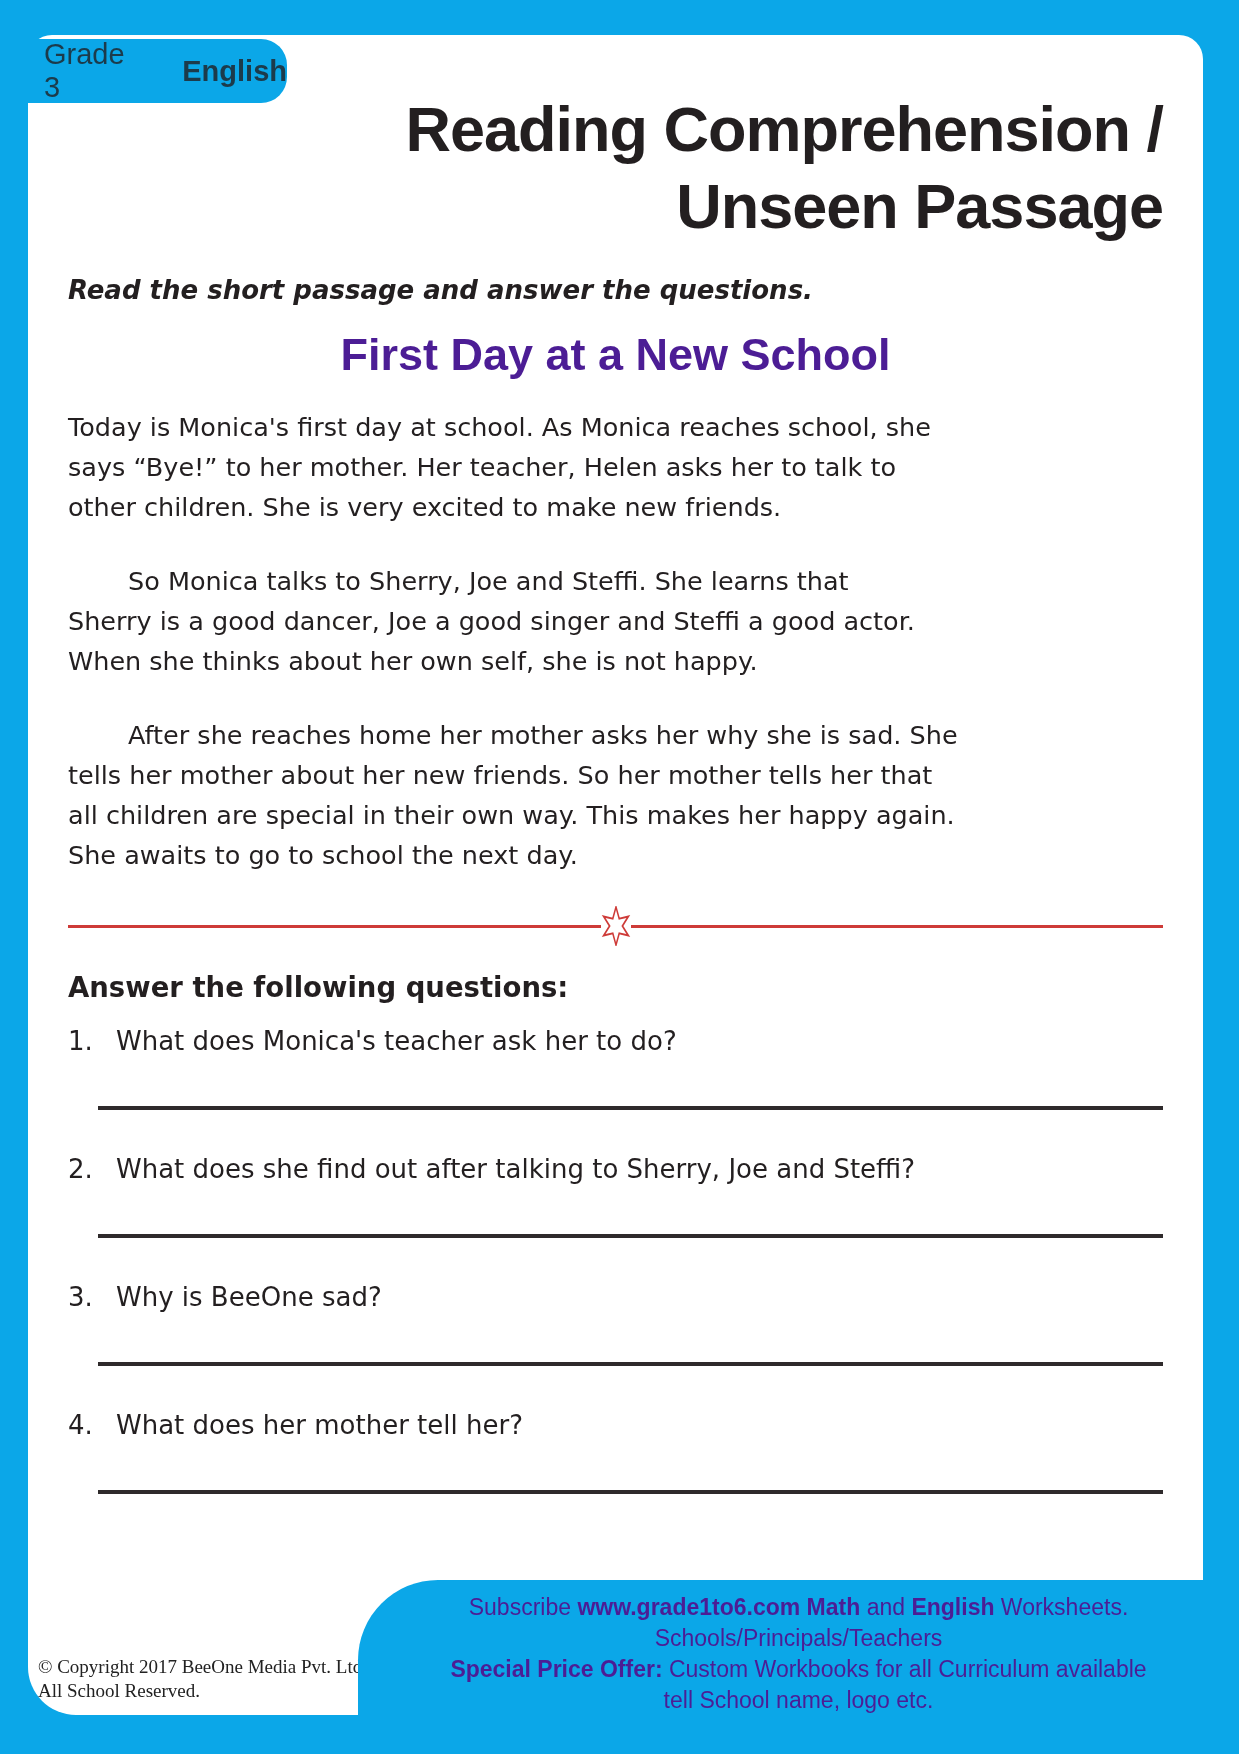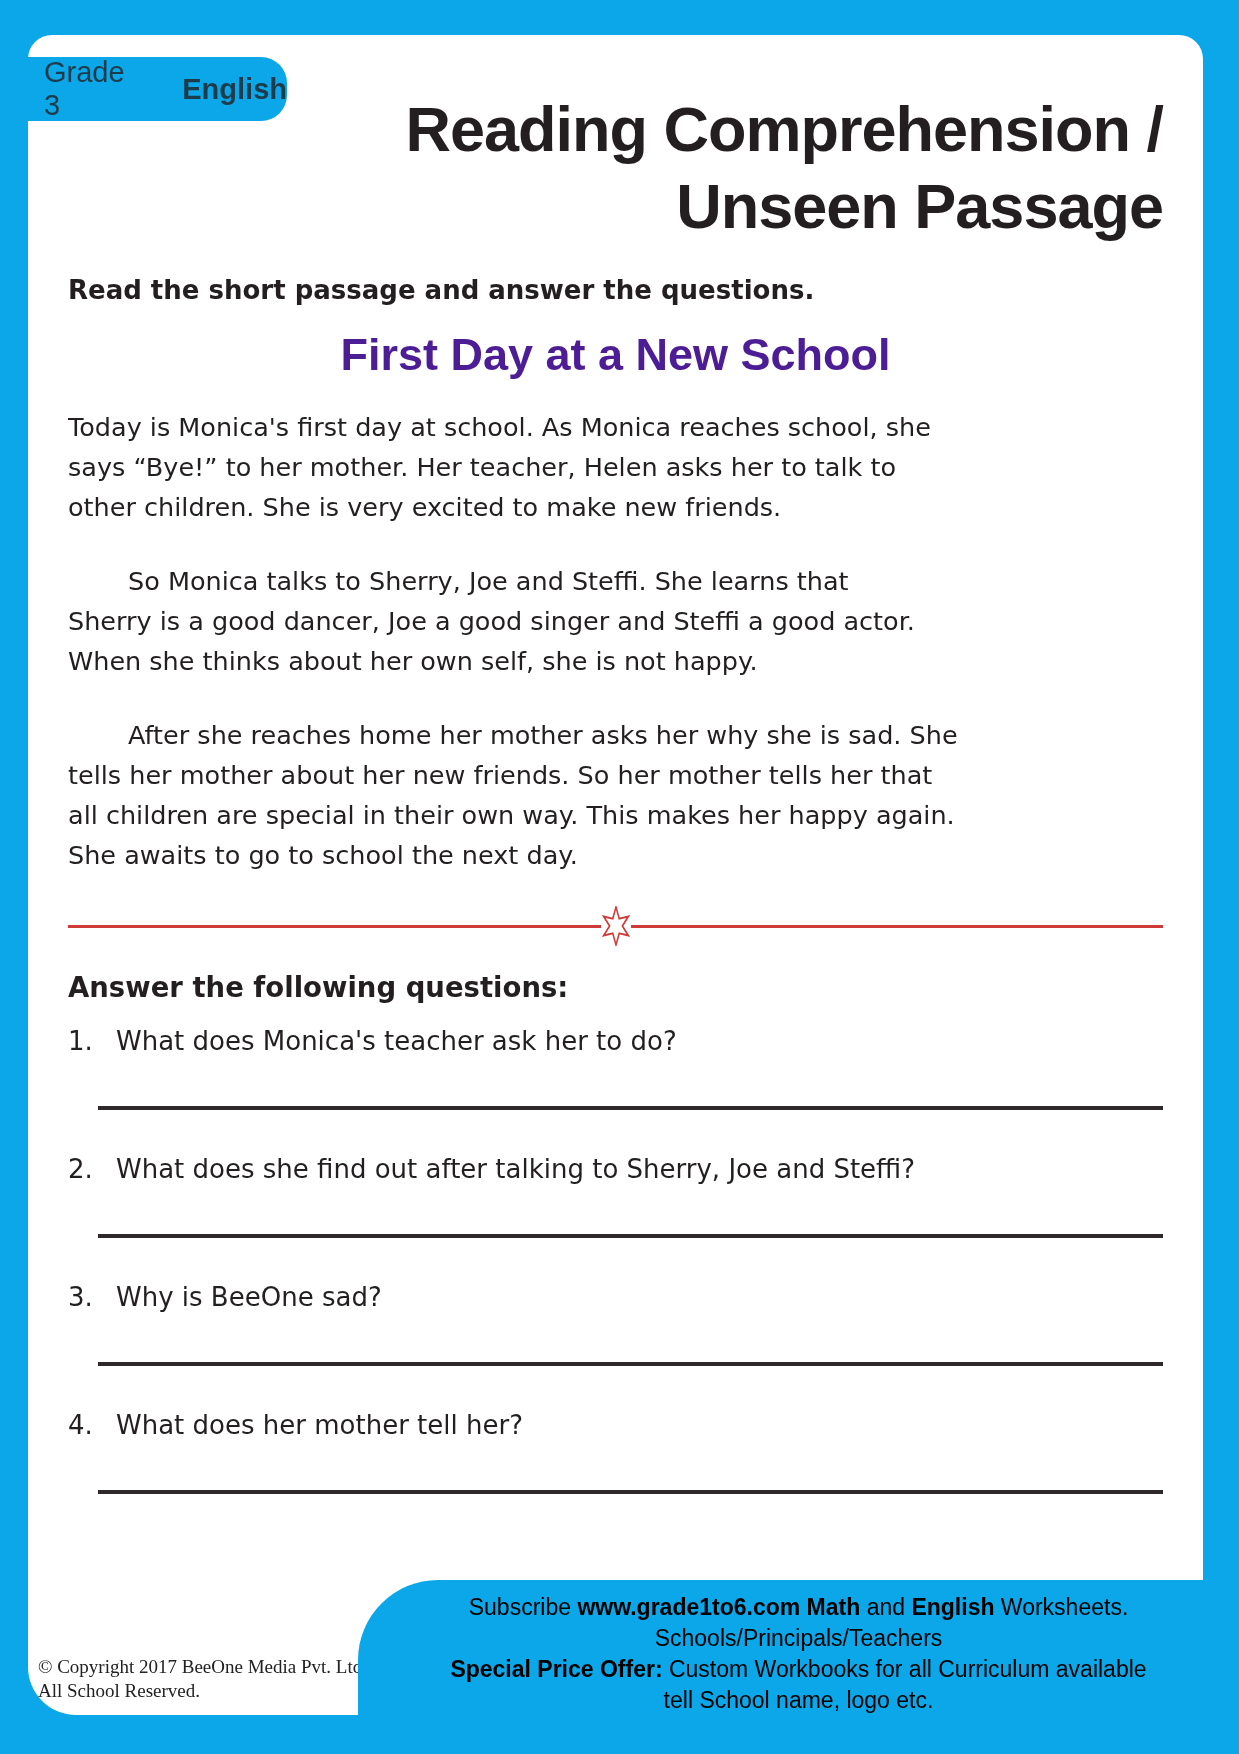--- a/index.html
+++ b/index.html
@@ -9,38 +9,38 @@
     font-family:"DejaVu Sans",sans-serif;
     color:#231F20;
     overflow:hidden;
   }
   .card{
     position:absolute;left:28px;top:35px;width:1175px;height:1680px;
     background:#ffffff;
     border-radius:24px 24px 0 48px;
   }
   .badge{
-    position:absolute;left:0;top:57px;width:287px;height:64px;
+    position:absolute;left:0;top:39px;width:287px;height:64px;
     background:#0BA7E8;border-radius:0 26px 26px 0;
     display:flex;align-items:center;gap:34px;
     padding-left:44px;box-sizing:border-box;
     font-family:"Liberation Sans",sans-serif;
     font-size:29px;color:#1C3B4B;z-index:3;
   }
   .badge .subject{font-weight:700;}
   .content{padding:0 40px;}
   .title{
     margin:56px 0 0;text-align:right;
     font-family:"Liberation Sans",sans-serif;
     font-size:63px;line-height:77px;font-weight:700;letter-spacing:-1px;
     color:#231F20;
   }
   .instruction{
     margin-top:30px;
-    font-size:26px;font-weight:700;
+    font-size:26px;font-weight:700;font-style:italic;
   }
   .passage-title{
     margin:24px 0 0;text-align:center;
     font-family:"Liberation Sans",sans-serif;
     font-size:45px;font-weight:700;color:#4c1d95;
   }
   .passage p{
     margin:26px 0 0;font-size:25.5px;line-height:40px;
     white-space:pre-line;
   }
@@ -67,21 +67,21 @@
     position:absolute;left:10px;bottom:12px;
     font-family:"Liberation Serif",serif;
     font-size:19px;line-height:24px;color:#222222;
   }
   .footer-panel{
     position:absolute;left:358px;top:1580px;right:0;bottom:0;
     background:#0BA7E8;border-top-left-radius:80px;
     padding-top:12px;box-sizing:border-box;
     text-align:center;
     font-family:"Liberation Sans",sans-serif;
-    font-size:23px;line-height:31px;color:#000000;z-index:2;
+    font-size:23px;line-height:31px;color:#4c1d95;z-index:2;
   }
   .footer-panel b{font-weight:700;}
 </style>
 </head>
 <body>
 
 <div class="card">
   <div class="content">
 
     <h1 class="title">

